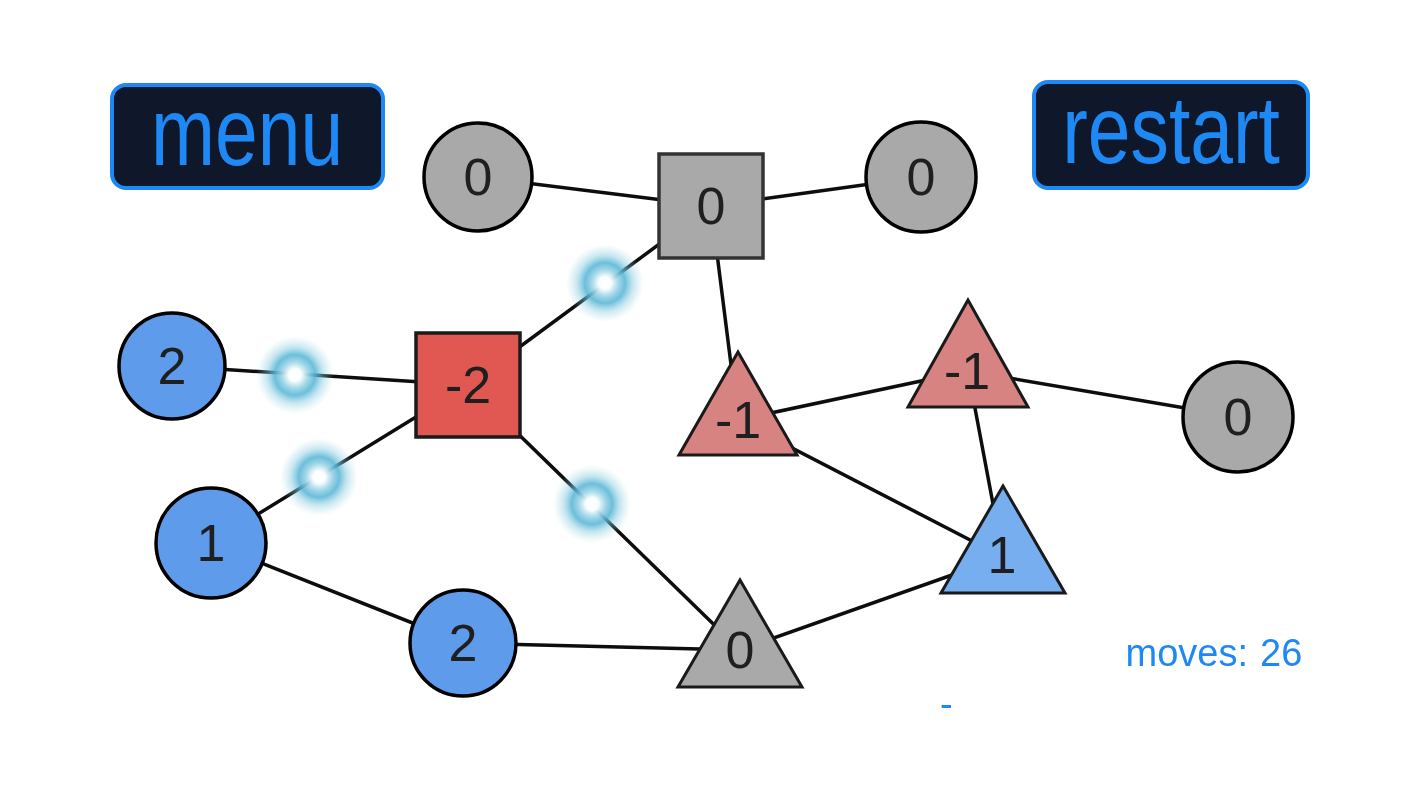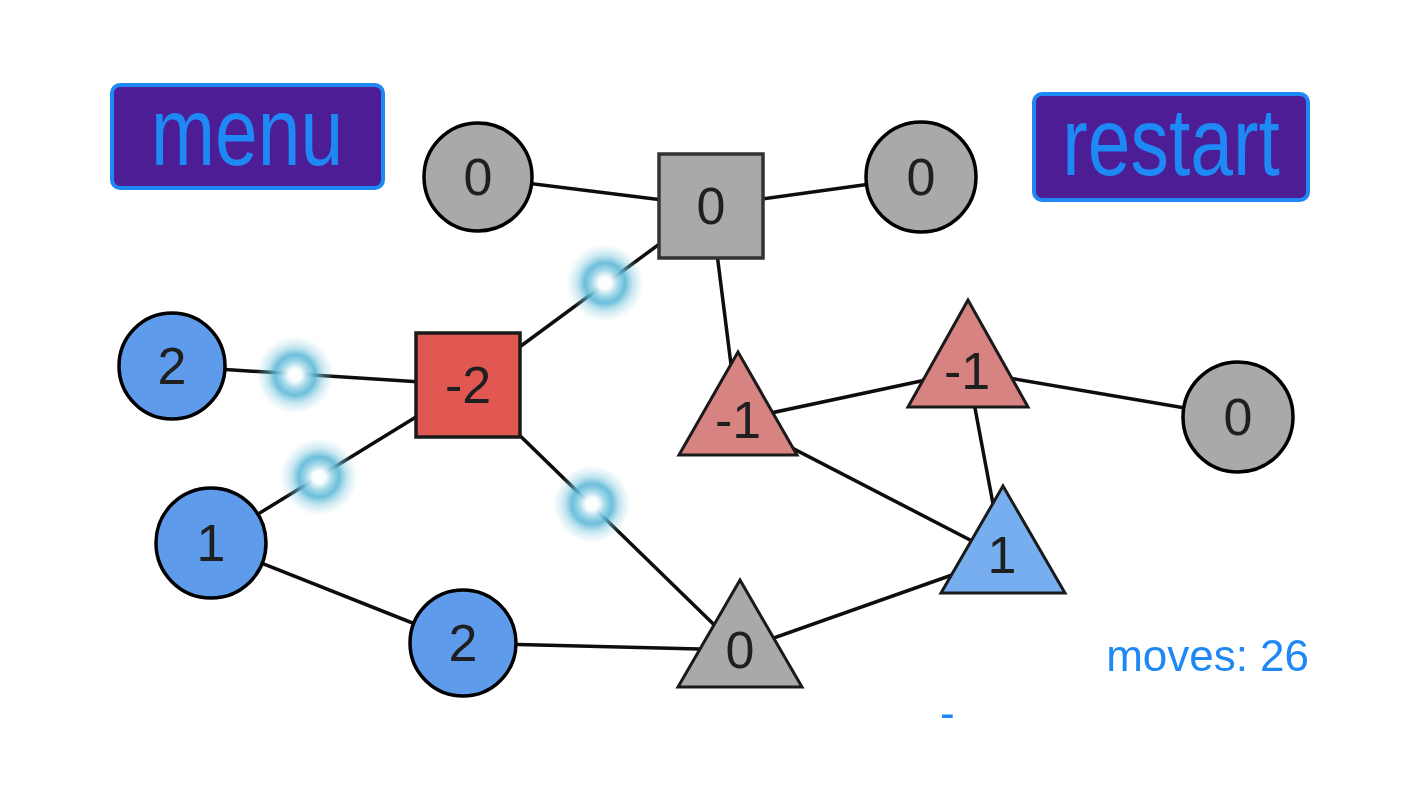--- a/index.html
+++ b/index.html
@@ -17,50 +17,50 @@
   }
   #graph-svg {
     position: absolute;
     left: 0;
     top: 0;
   }
   .ui-btn {
     position: absolute;
     box-sizing: border-box;
     border: 4px solid #1E88F5;
-    border-radius: 10px;
-    background: #4c1d95;
+    border-radius: 16px;
+    background: #0f172a;
     color: #1E88F5;
     display: flex;
     align-items: center;
     justify-content: center;
     cursor: pointer;
   }
   .ui-btn span {
     display: inline-block;
     transform: scaleX(0.8);
     font-size: 96px;
     font-weight: 300;
     line-height: 1;
     padding-bottom: 10px;
     white-space: nowrap;
   }
   #menu-btn  { left: 110px;  top: 83px; width: 275px; height: 107px; }
-  #restart-btn { left: 1032px; top: 92px; width: 278px; height: 110px; }
+  #restart-btn { left: 1032px; top: 80px; width: 278px; height: 110px; }
 
   #hud {
     position: absolute;
     left: 940px;
     top: 634px;
     display: grid;
     grid-template-columns: 308px 90px;
     column-gap: 36px;
     row-gap: 7px;
     color: #1E88F5;
-    font-size: 44px;
+    font-size: 38px;
     font-weight: 300;
     line-height: 1.02;
     gap: 12px;
   }
   .hud-label { text-align: right; white-space: nowrap; }
   .hud-value { text-align: left; }
 
   .node-label {
     font-family: "Liberation Sans", "DejaVu Sans", sans-serif;
     font-size: 52px;

